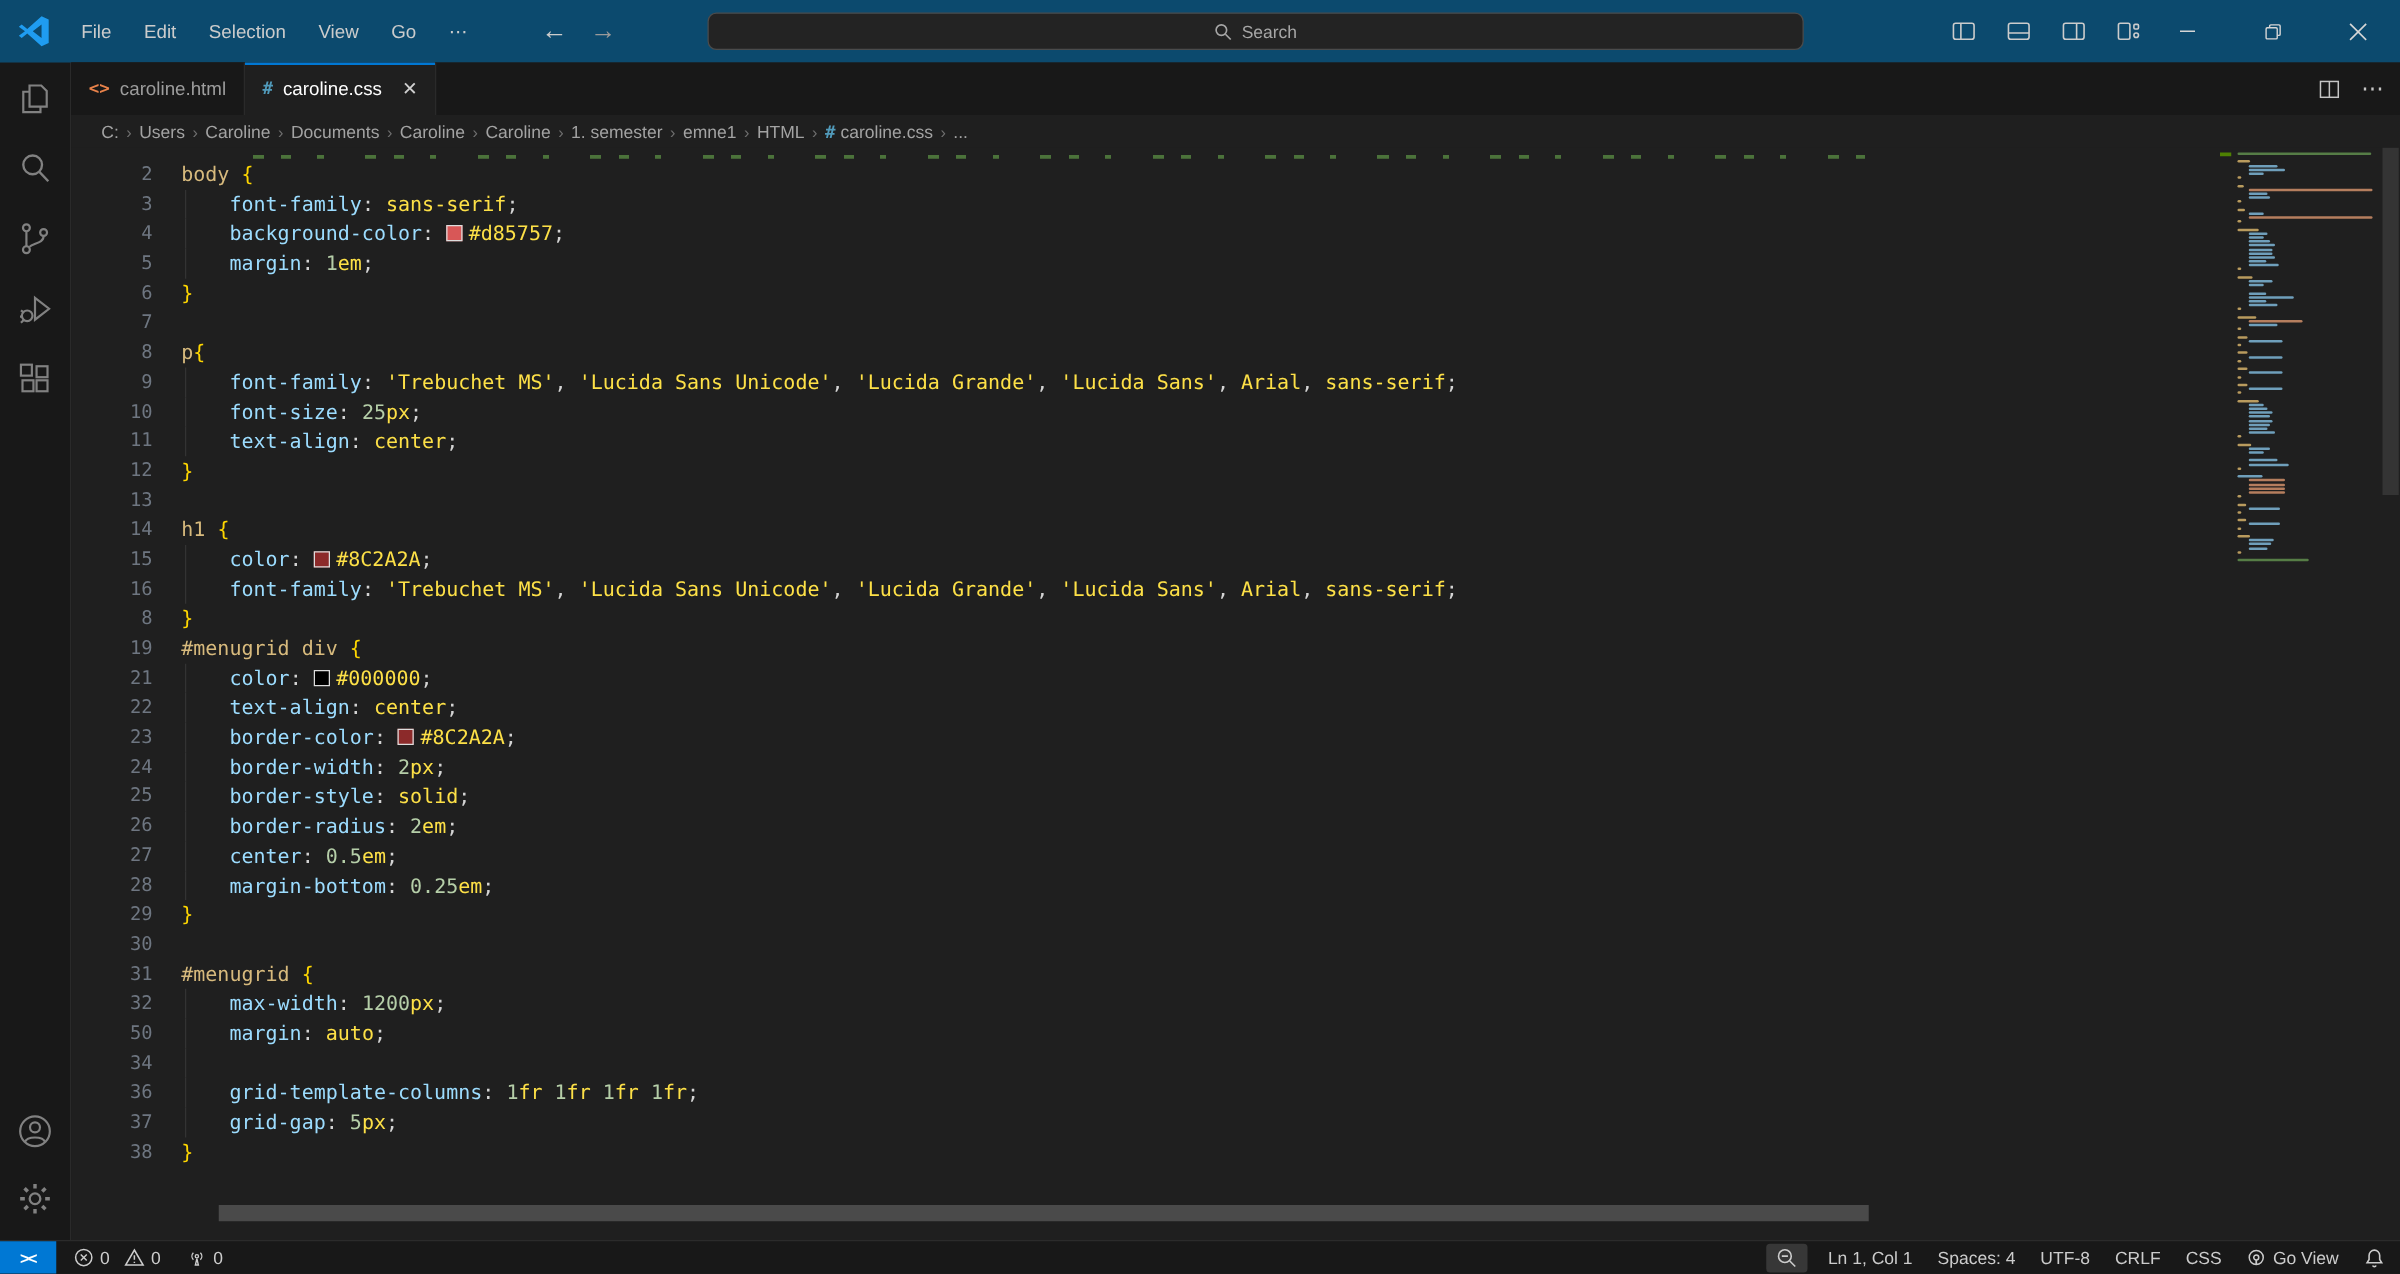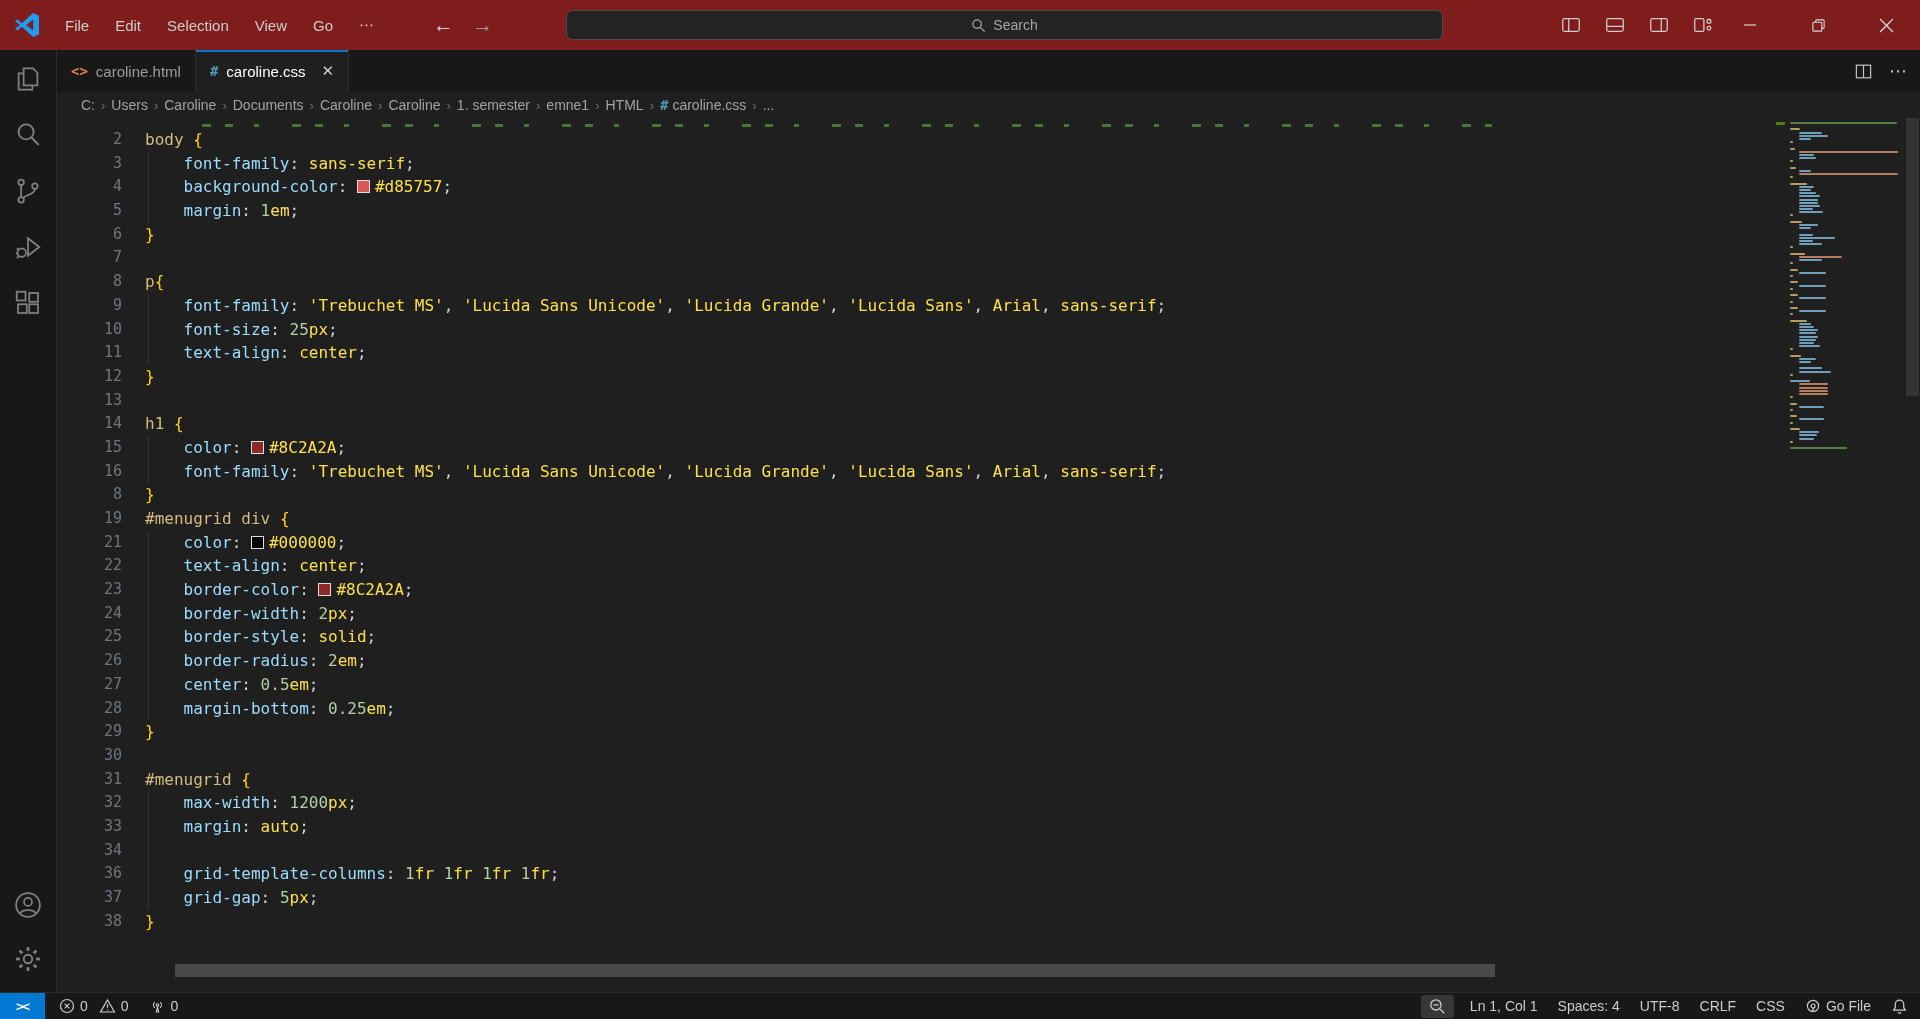--- a/index.html
+++ b/index.html
@@ -1,21 +1,21 @@
 <!DOCTYPE html>
 <html><head>
 <meta charset="utf-8">
 <style>
   * { margin:0; padding:0; box-sizing:border-box; }
   html,body { width:1920px; height:1019px; overflow:hidden; background:#1f1f1f;
               font-family:"Liberation Sans", sans-serif; }
   .app { width:1920px; height:1019px; display:flex; flex-direction:column; }
 
   
-  .titlebar { height:50px; background:#7f1d1d; display:flex; align-items:center;
+  .titlebar { height:50px; background:#0c4a6e; display:flex; align-items:center;
               position:relative; flex:0 0 auto; color:#cccccc; }
   .vslogo { width:26px; height:26px; margin:0 14px 0 14px; flex:0 0 auto; }
   .menus { display:flex; align-items:center; gap:4px; }
   .menu-item { font-size:15px; color:#cccccc; padding:5px 11px; border-radius:5px; cursor:default; }
   .nav-arrows { display:flex; align-items:center; gap:18px; margin-left:48px; font-size:21px; color:#cccccc; }
   .nav-arrows .fwd { color:#9a9a9a; }
   .searchbox { position:absolute; left:566px; top:10px; width:877px; height:30px;
                background:#232323; border:1px solid #4b4b4b; border-radius:7px;
                display:flex; align-items:center; justify-content:center; gap:7px;
                color:#a6a6a6; font-size:14px; }
@@ -296,21 +296,21 @@
             <div class="code-line"><div class="ln">23</div><div class="code-text"><div class="indent-guide"></div><span class="tk-pln">    </span><span class="tk-prop">border-color</span><span class="tk-pun">:</span><span class="tk-pln"> </span><span class="swatch" style="background: rgb(140, 42, 42);"></span><span class="tk-val">#8C2A2A</span><span class="tk-pun">;</span></div></div>
             <div class="code-line"><div class="ln">24</div><div class="code-text"><div class="indent-guide"></div><span class="tk-pln">    </span><span class="tk-prop">border-width</span><span class="tk-pun">:</span><span class="tk-pln"> </span><span class="tk-num">2</span><span class="tk-val">px</span><span class="tk-pun">;</span></div></div>
             <div class="code-line"><div class="ln">25</div><div class="code-text"><div class="indent-guide"></div><span class="tk-pln">    </span><span class="tk-prop">border-style</span><span class="tk-pun">:</span><span class="tk-pln"> </span><span class="tk-val">solid</span><span class="tk-pun">;</span></div></div>
             <div class="code-line"><div class="ln">26</div><div class="code-text"><div class="indent-guide"></div><span class="tk-pln">    </span><span class="tk-prop">border-radius</span><span class="tk-pun">:</span><span class="tk-pln"> </span><span class="tk-num">2</span><span class="tk-val">em</span><span class="tk-pun">;</span></div></div>
             <div class="code-line"><div class="ln">27</div><div class="code-text"><div class="indent-guide"></div><span class="tk-pln">    </span><span class="tk-prop">center</span><span class="tk-pun">:</span><span class="tk-pln"> </span><span class="tk-num">0.5</span><span class="tk-val">em</span><span class="tk-pun">;</span></div></div>
             <div class="code-line"><div class="ln">28</div><div class="code-text"><div class="indent-guide"></div><span class="tk-pln">    </span><span class="tk-prop">margin-bottom</span><span class="tk-pun">:</span><span class="tk-pln"> </span><span class="tk-num">0.25</span><span class="tk-val">em</span><span class="tk-pun">;</span></div></div>
             <div class="code-line"><div class="ln">29</div><div class="code-text"><span class="tk-brk">}</span></div></div>
             <div class="code-line"><div class="ln">30</div><div class="code-text"></div></div>
             <div class="code-line"><div class="ln">31</div><div class="code-text"><span class="tk-sel">#menugrid</span><span class="tk-pln"> </span><span class="tk-brk">{</span></div></div>
             <div class="code-line"><div class="ln">32</div><div class="code-text"><div class="indent-guide"></div><span class="tk-pln">    </span><span class="tk-prop">max-width</span><span class="tk-pun">:</span><span class="tk-pln"> </span><span class="tk-num">1200</span><span class="tk-val">px</span><span class="tk-pun">;</span></div></div>
-            <div class="code-line"><div class="ln">33</div><div class="code-text"><div class="indent-guide"></div><span class="tk-pln">    </span><span class="tk-prop">margin</span><span class="tk-pun">:</span><span class="tk-pln"> </span><span class="tk-val">auto</span><span class="tk-pun">;</span></div></div>
+            <div class="code-line"><div class="ln">50</div><div class="code-text"><div class="indent-guide"></div><span class="tk-pln">    </span><span class="tk-prop">margin</span><span class="tk-pun">:</span><span class="tk-pln"> </span><span class="tk-val">auto</span><span class="tk-pun">;</span></div></div>
             <div class="code-line"><div class="ln">34</div><div class="code-text"><div class="indent-guide"></div></div></div>
             <div class="code-line"><div class="ln">36</div><div class="code-text"><div class="indent-guide"></div><span class="tk-pln">    </span><span class="tk-prop">grid-template-columns</span><span class="tk-pun">:</span><span class="tk-pln"> </span><span class="tk-num">1</span><span class="tk-val">fr</span><span class="tk-pln"> </span><span class="tk-num">1</span><span class="tk-val">fr</span><span class="tk-pln"> </span><span class="tk-num">1</span><span class="tk-val">fr</span><span class="tk-pln"> </span><span class="tk-num">1</span><span class="tk-val">fr</span><span class="tk-pun">;</span></div></div>
             <div class="code-line"><div class="ln">37</div><div class="code-text"><div class="indent-guide"></div><span class="tk-pln">    </span><span class="tk-prop">grid-gap</span><span class="tk-pun">:</span><span class="tk-pln"> </span><span class="tk-num">5</span><span class="tk-val">px</span><span class="tk-pun">;</span></div></div>
             <div class="code-line"><div class="ln">38</div><div class="code-text"><span class="tk-brk">}</span></div></div>
           </div>
 
         <div class="hscrollbar"></div>
         <div class="ovr-tick"></div>
         <div class="minimap">
             <div class="mm-row mm-g" style="margin-left: 0px; width: 95%;"></div>
@@ -479,21 +479,21 @@
           <span>CSS</span>
         </div>
       <div class="st-item">
         <span class="st-icon">
           <svg width="16" height="16" viewBox="0 0 16 16" fill="none" stroke="#cccccc" stroke-width="1.2">
             <circle cx="8" cy="8" r="2"></circle>
               <circle cx="8" cy="8" r="5.6"></circle>
               <path d="M8 10 v4" stroke-width="1.4"></path>
           </svg>
         </span>
-        <span>Go File</span>
+        <span>Go View</span>
       </div>
       <div class="st-item" style="padding-right:2px;">
         <svg width="17" height="17" viewBox="0 0 16 16" fill="none" stroke="#cccccc" stroke-width="1.2">
           <path d="M8 2 a4 4 0 0 1 4 4 v3 l1.5 2.5 h-11 L4 9 V6 a4 4 0 0 1 4-4 z"></path>
             <path d="M6.7 13.5 a1.4 1.4 0 0 0 2.6 0"></path>
         </svg>
       </div>
     </div>
   </div>
 </div>

